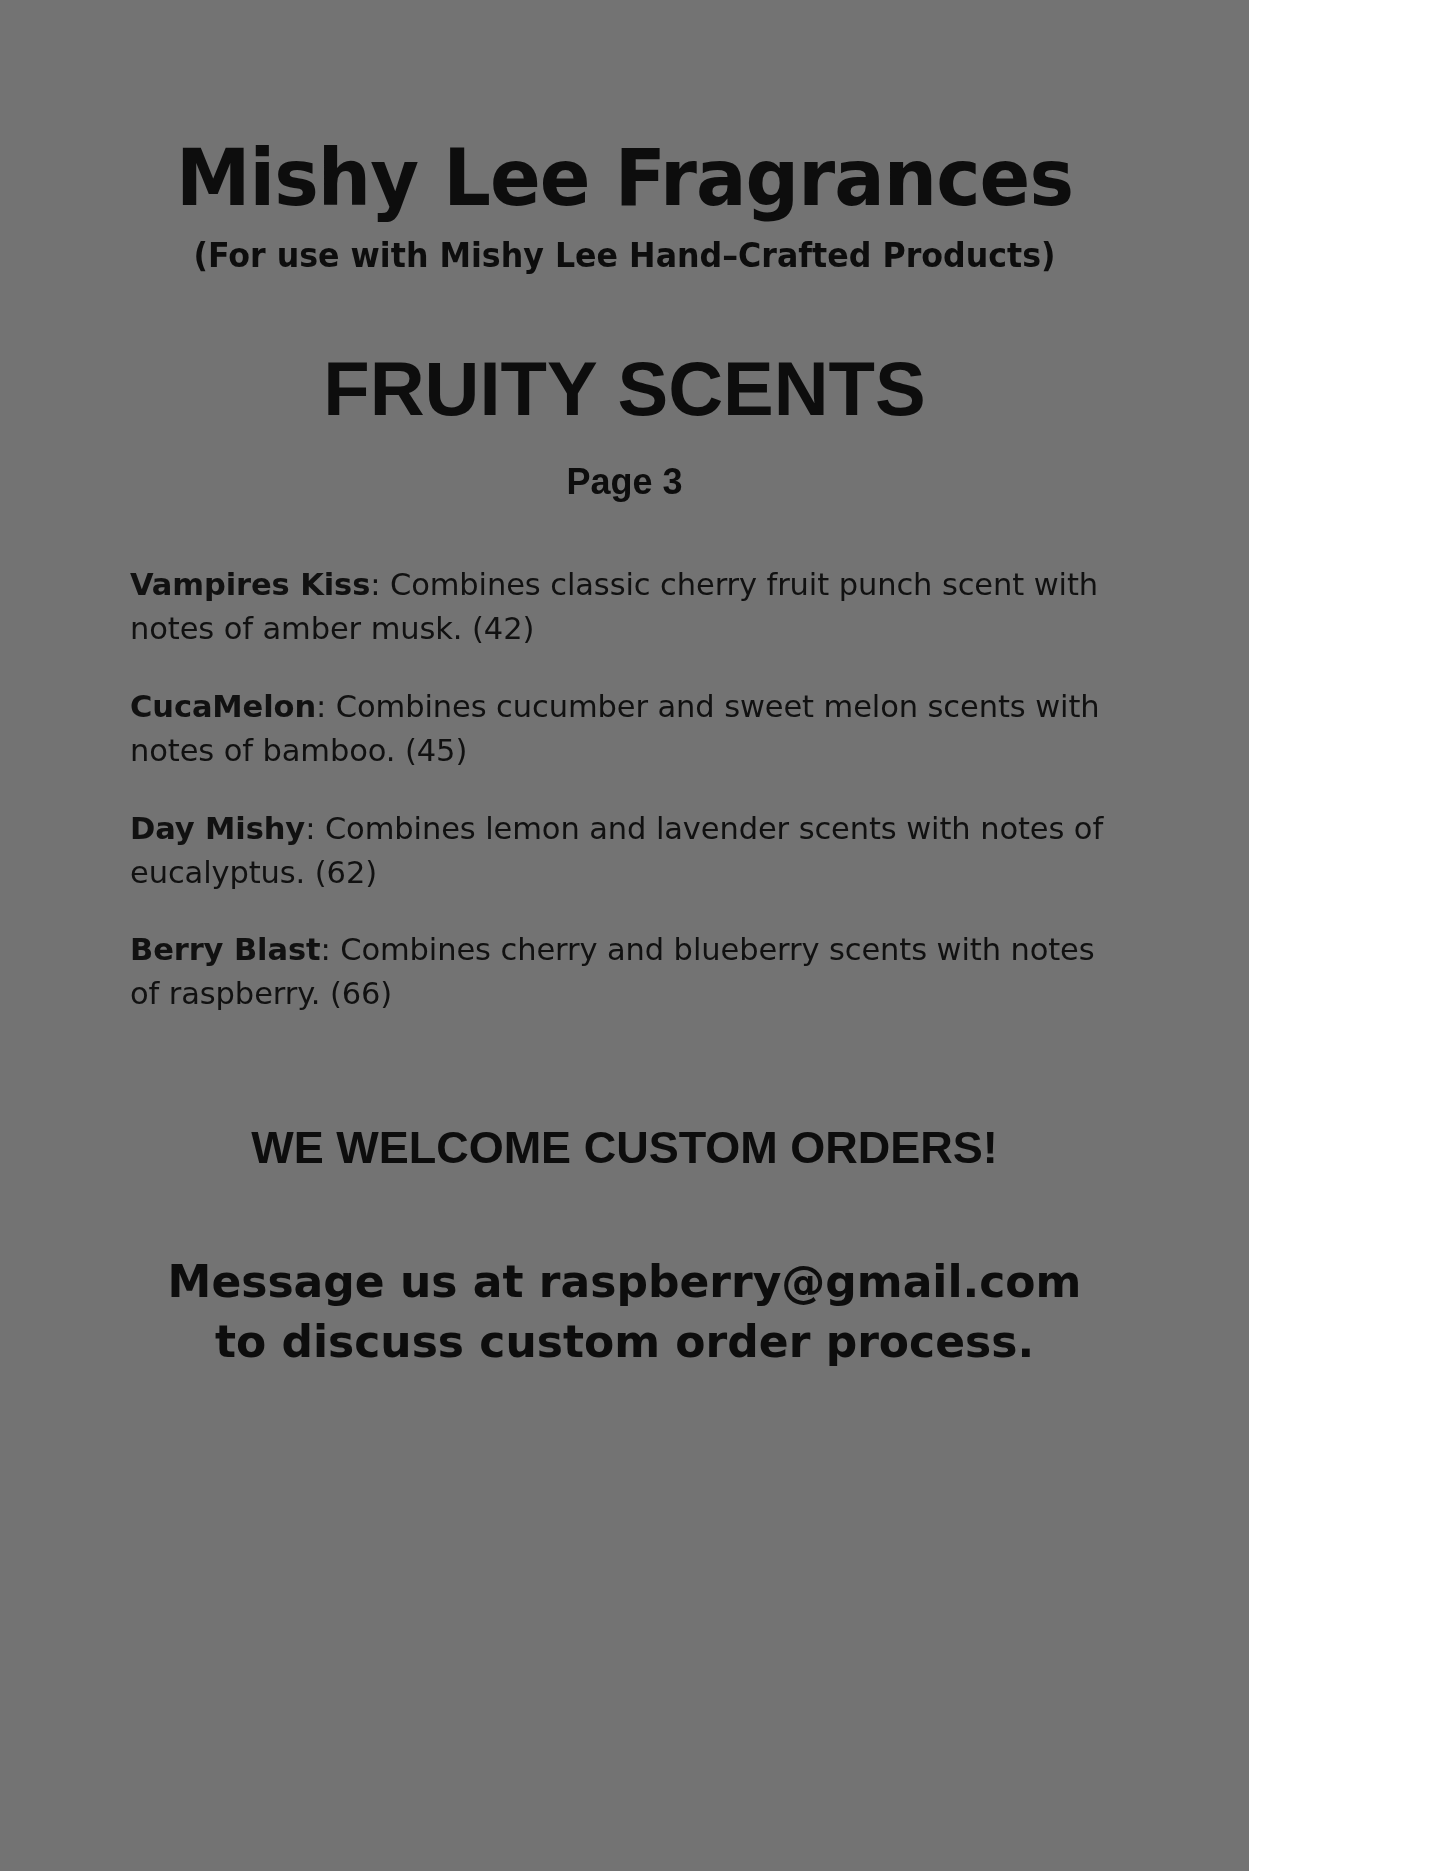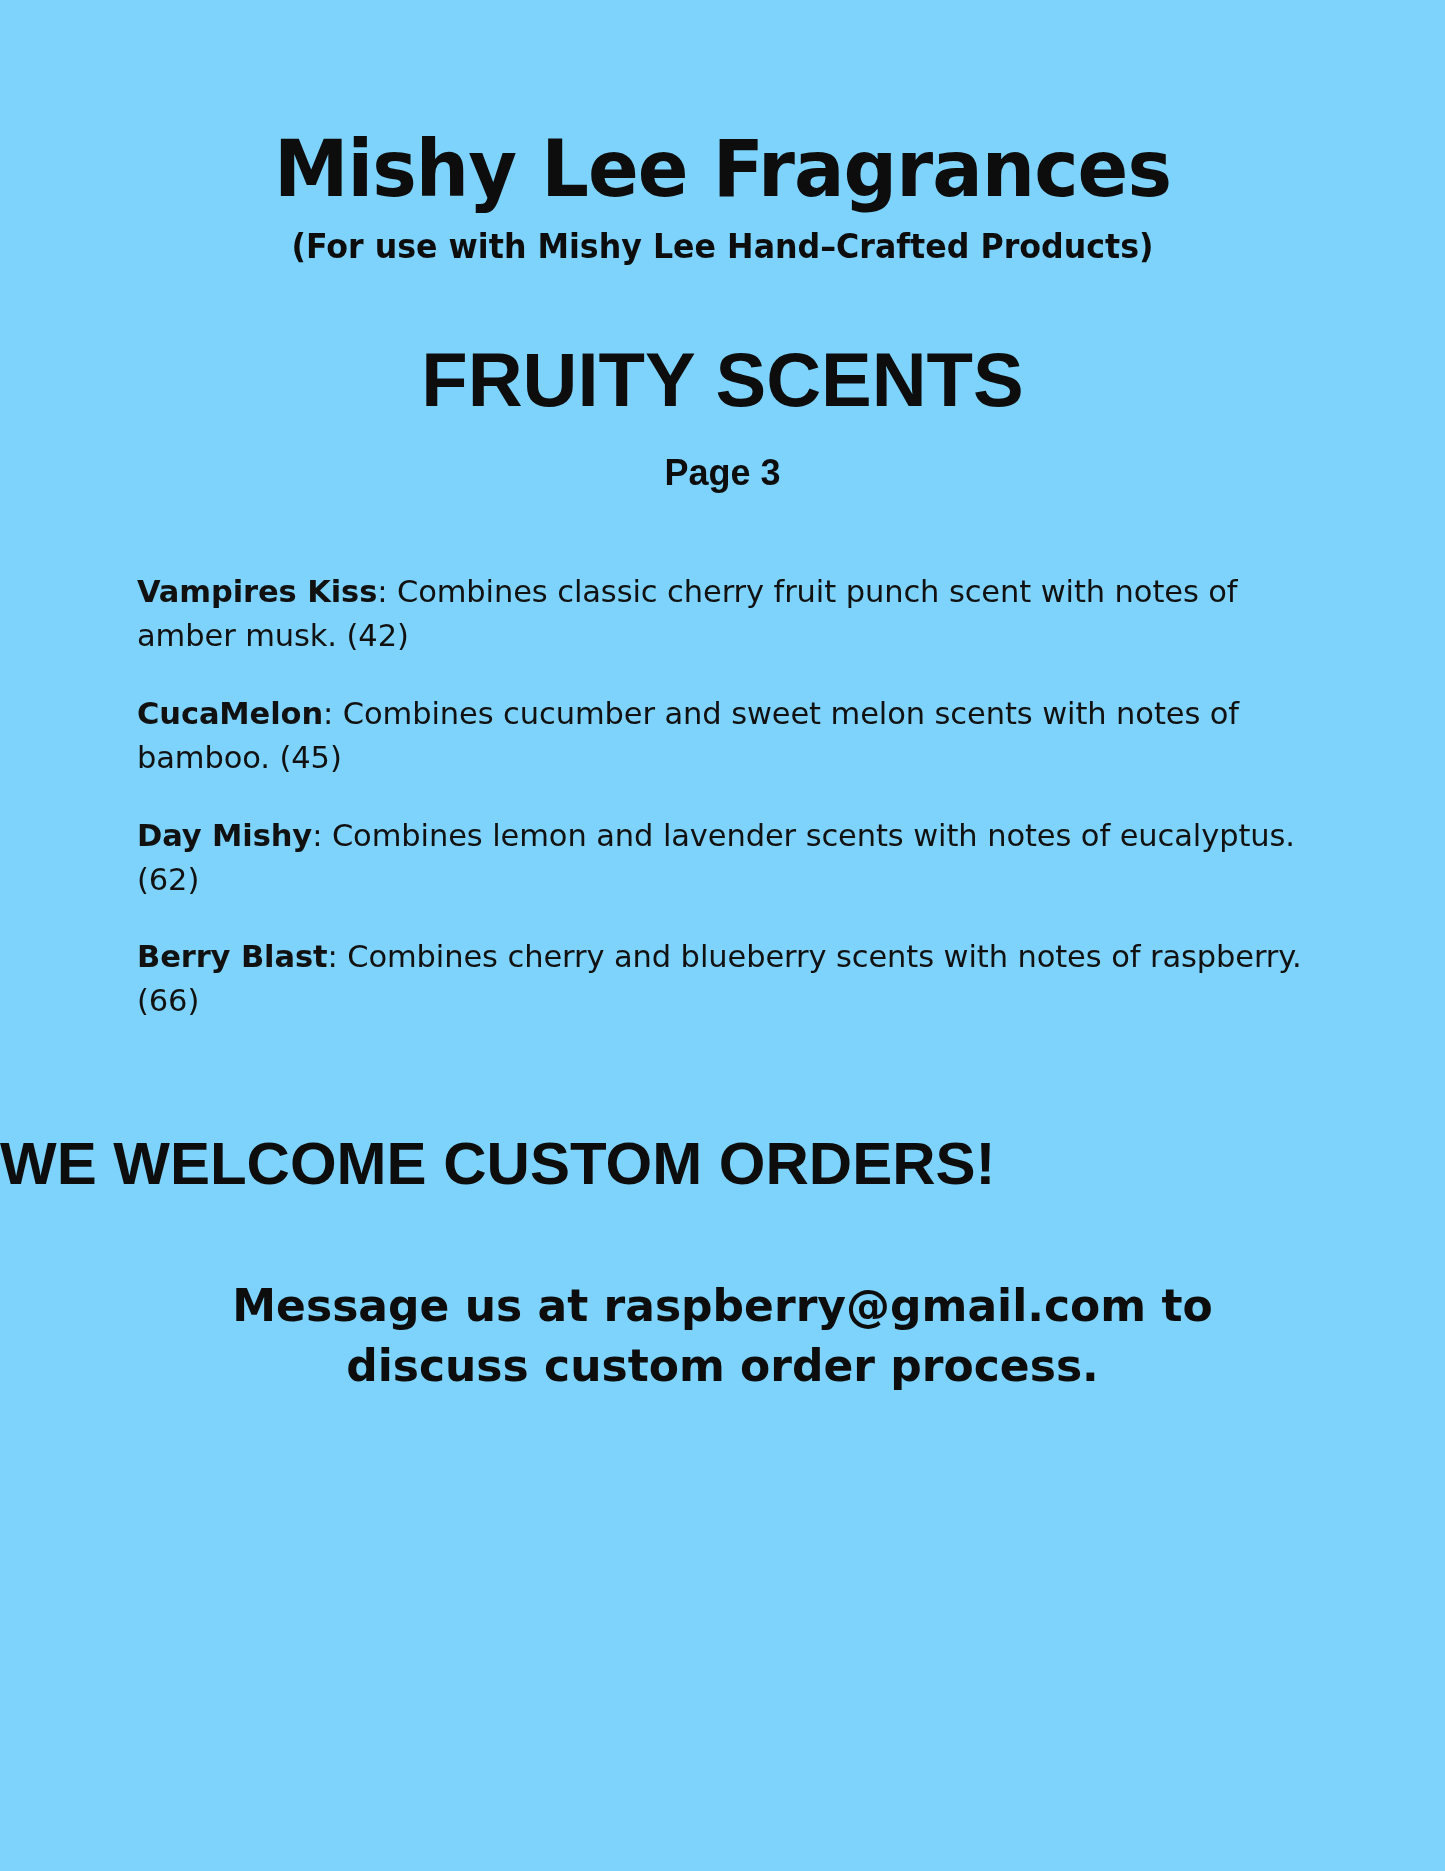--- a/index.html
+++ b/index.html
@@ -8,26 +8,26 @@
     background: #ffffff;
   }
   body {
     width: 1445px;
     height: 1871px;
     font-family: "DejaVu Sans", sans-serif;
     color: #111111;
     overflow: hidden;
   }
   .page {
-    width: 1445px;
+    width: 1249px;
     height: 1871px;
     box-sizing: border-box;
-    padding: 0;
+    padding: 9px;
     position: relative;
-    background: #7dd3fc;
+    background: #737373;
   }
 
   
   .brand-title {
     text-align: center;
     font-family: "DejaVu Sans", sans-serif;
     font-weight: 700;
     font-size: 78px;
     letter-spacing: -1px;
     line-height: 1.0;
@@ -61,43 +61,44 @@
     font-family: "Liberation Sans", sans-serif;
     font-weight: 700;
     font-size: 36px;
     margin: 0;
     padding-top: 14px;
     color: #0d0d0d;
   }
 
   
   .scent-list {
-    margin: 16px;
+    margin: 0;
     padding: 60px 112px 0 121px;
   }
   .scent-item {
     font-family: "DejaVu Sans", sans-serif;
     font-size: 30.5px;
     line-height: 1.44;
     margin: 0 0 34px 0;
     color: #111111;
     letter-spacing: -0.1px;
   }
   .scent-name {
     font-weight: 700;
   }
   .scent-desc {
     font-weight: 400;
   }
 
   
   .custom-orders {
+    text-align: center;
     font-family: "Liberation Sans", sans-serif;
     font-weight: 700;
-    font-size: 60px;
+    font-size: 45px;
     margin: 0;
     padding-top: 72px;
     color: #0d0d0d;
   }
   .contact-block {
     text-align: center;
     font-family: "DejaVu Sans", sans-serif;
     font-weight: 700;
     font-size: 44px;
     line-height: 1.35;

